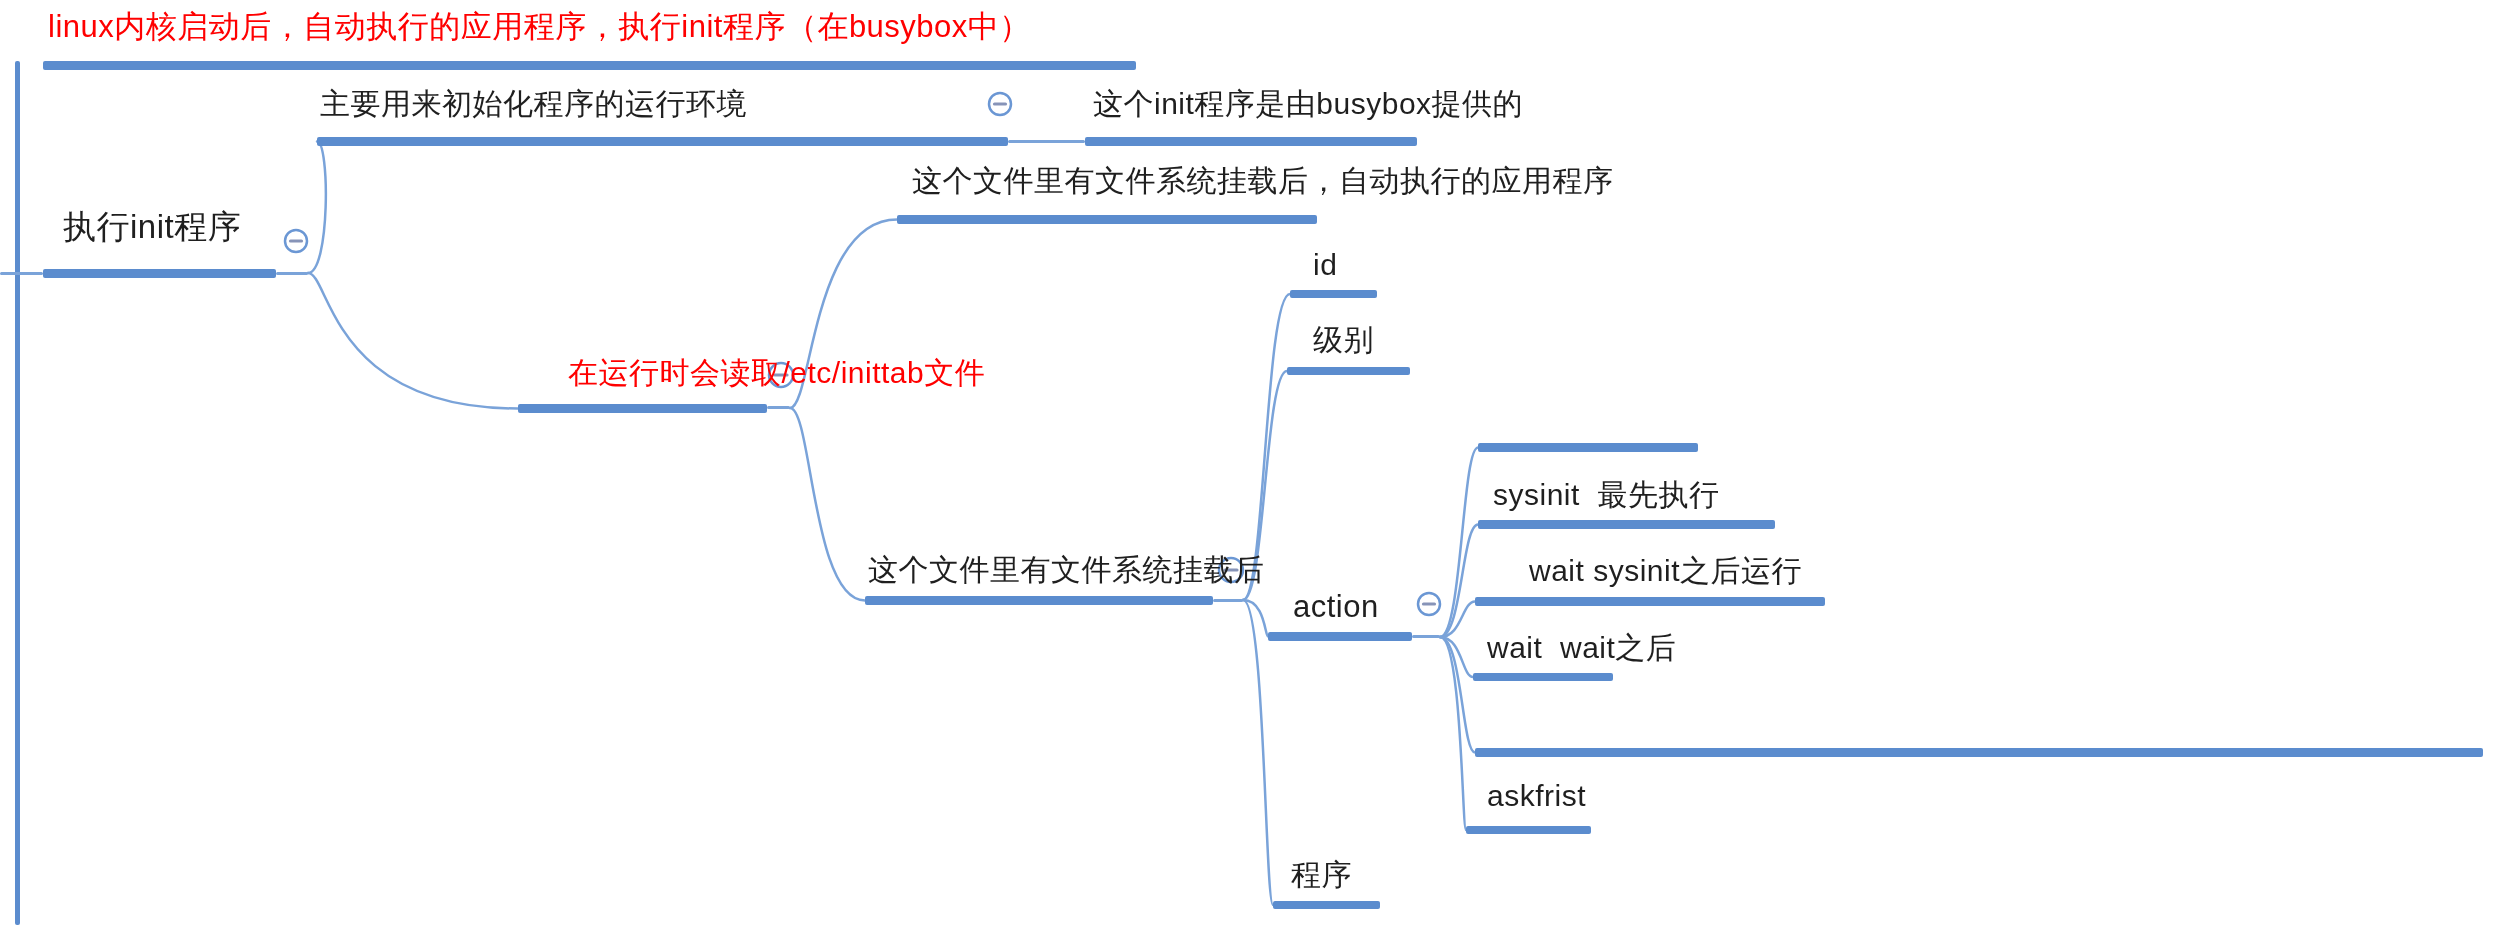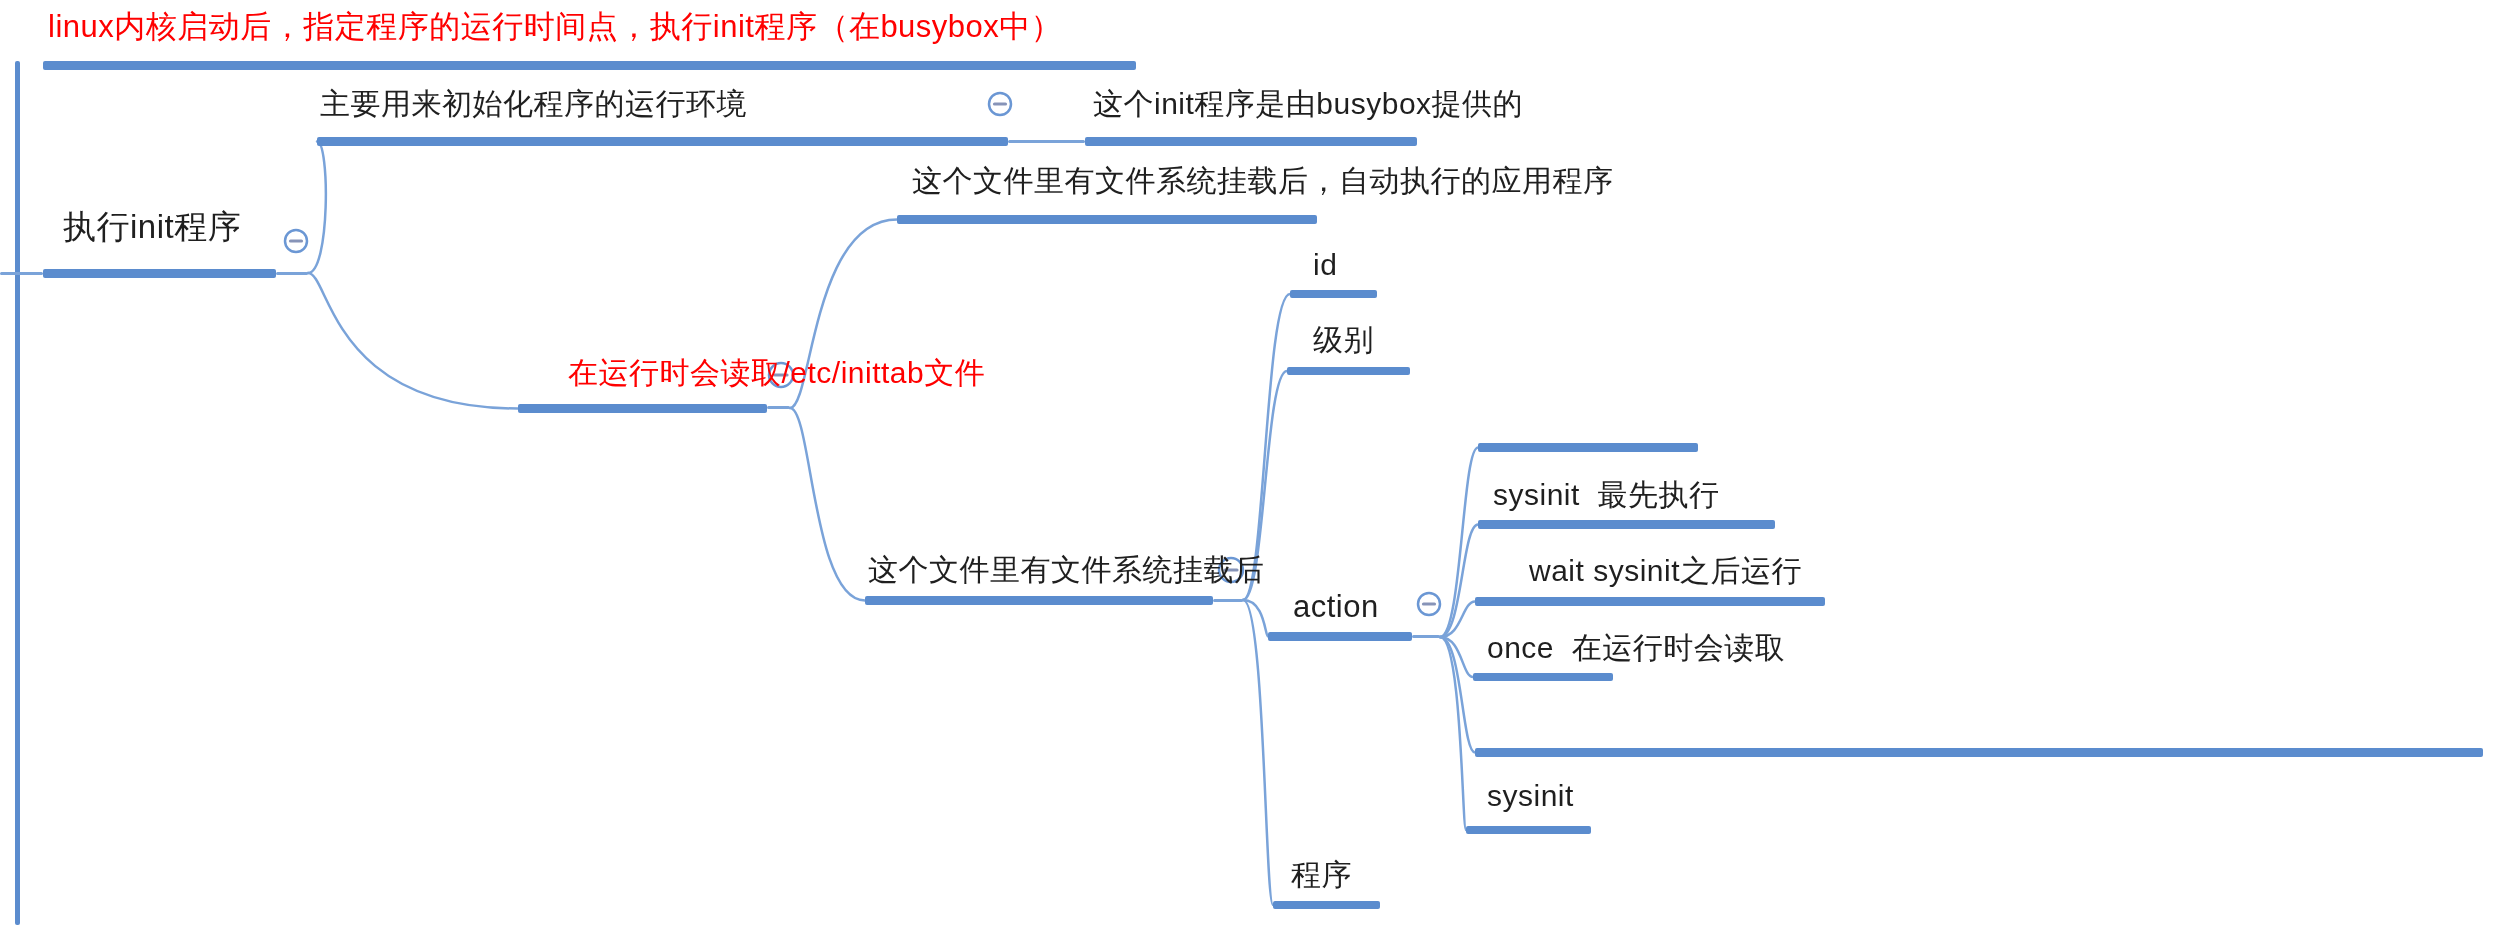--- a/index.html
+++ b/index.html
@@ -103,21 +103,21 @@
 
   <div class="bar" style="left:1273px;top:901px;width:107px;height:8px;"></div>
 
   <div class="bar" style="left:1478px;top:443px;width:220px;height:9px;"></div>
   <div class="bar" style="left:1478px;top:520px;width:297px;height:9px;"></div>
   <div class="bar" style="left:1475px;top:597px;width:350px;height:9px;"></div>
   <div class="bar" style="left:1473px;top:673px;width:140px;height:8px;"></div>
   <div class="bar" style="left:1475px;top:748px;width:1008px;height:9px;"></div>
   <div class="bar" style="left:1466px;top:826px;width:125px;height:8px;"></div>
 
-  <div class="topic title red" style="left:48px;top:8px;">linux内核启动后，指定程序的运行时间点，执行init程序（在busybox中）</div>
+  <div class="topic title red" style="left:48px;top:8px;">linux内核启动后，自动执行的应用程序，执行init程序（在busybox中）</div>
 
   <div class="topic root" style="left:63px;top:206px;">执行init程序</div>
 
   <div class="topic" style="left:320px;top:85px;">主要用来初始化程序的运行环境</div>
 
   <div class="topic" style="left:1093px;top:85px;">这个init程序是由busybox提供的</div>
 
   <div class="topic red" style="left:568px;top:354px;">在运行时会读取/etc/inittab文件</div>
 
   <div class="topic" style="left:912px;top:162px;">这个文件里有文件系统挂载后，自动执行的应用程序</div>
@@ -130,18 +130,18 @@
 
   <div class="topic" style="left:1293px;top:588px;font-size:31px;">action</div>
 
   <div class="topic" style="left:1291px;top:856px;">程序</div>
 
 
   <div class="topic" style="left:1493px;top:476px;">sysinit  最先执行</div>
 
   <div class="topic" style="left:1493px;top:552px;margin-left:36px;">wait sysinit之后运行</div>
 
-  <div class="topic" style="left:1487px;top:629px;">once  在运行时会读取</div>
+  <div class="topic" style="left:1487px;top:629px;">wait  wait之后</div>
 
 
-  <div class="topic" style="left:1487px;top:777px;">sysinit</div>
+  <div class="topic" style="left:1487px;top:777px;">askfrist</div>
 
 </div>
 
 </body></html>

